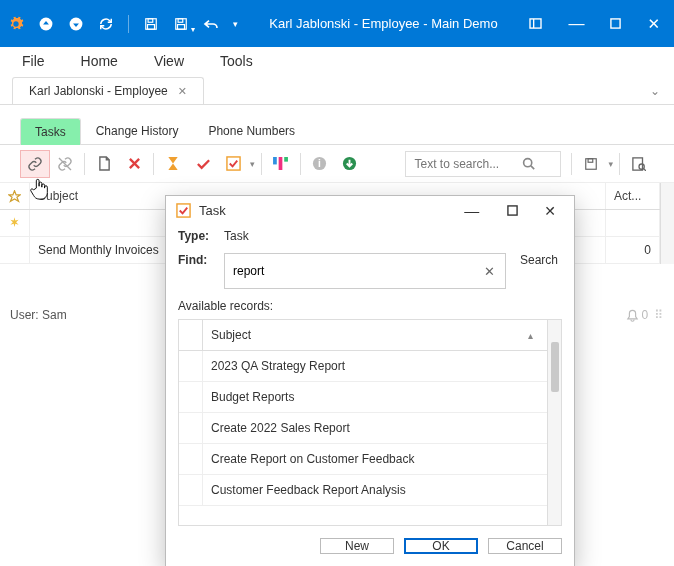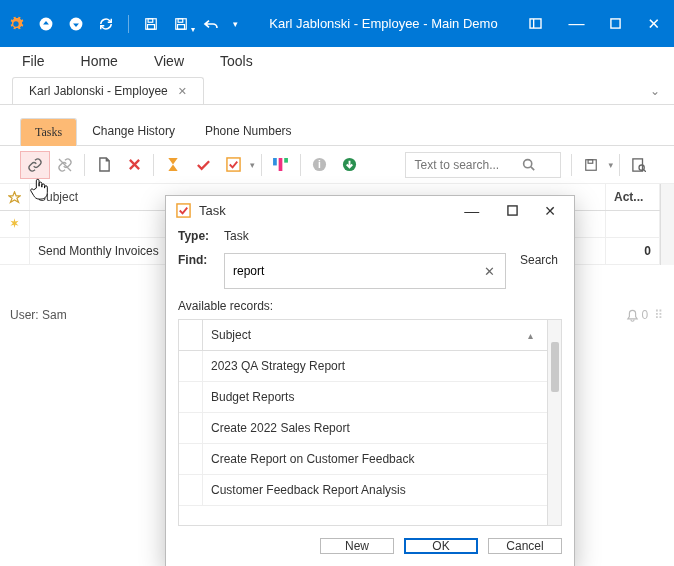--- a/index.html
+++ b/index.html
@@ -17,37 +17,37 @@
 
   
   .doctab-row { display: flex; align-items: center; padding: 0 8px 0 12px; border-bottom: 1px solid #ddd; }
   .doctab { display: flex; align-items: center; gap: 10px; padding: 6px 16px; border: 1px solid #ddd; border-bottom: none; border-radius: 3px 3px 0 0; background: #fff; font-size: 12px; }
   .doctab .x { color: #888; font-size: 11px; }
   .doctab-sp { flex: 1; }
 
   
   .innertabs { display: flex; padding: 12px 20px 0; border-bottom: 1px solid #ddd; gap: 0; }
   .itab { padding: 6px 14px; border: 1px solid transparent; border-bottom: none; font-size: 12px; cursor: default; }
-  .itab.active { border-color: #ddd; background: #fdba74; border-radius: 3px 3px 0 0; position: relative; top: 1px; font-family: Liberation Serif, serif; }
+  .itab.active { border-color: #ddd; background: #86efac; border-radius: 3px 3px 0 0; position: relative; top: 1px; }
 
   
   .toolbar { display: flex; align-items: center; padding: 4px 20px; gap: 0; border-bottom: 1px solid #eee; height: 38px; }
   .tbtn { width: 30px; height: 28px; display: flex; align-items: center; justify-content: center; border: 1px solid transparent; }
   .tbtn.active { background: #fde8e8; border: 1px solid #f4b6b6; }
   .tsep { width: 1px; height: 22px; background: #ddd; margin: 0 4px; }
   .search-box { margin-left: auto; border: 1px solid #ddd; height: 26px; display: flex; align-items: center; padding: 0 6px; width: 156px; color: #aaa; }
   .search-box input { border: none; outline: none; width: 110px; font-size: 12px; color: #999; }
   .tright { display: flex; align-items: center; margin-left: 6px; }
 
   
   .gridhead { display: flex; border-bottom: 1px solid #ddd; background: #fff; }
   .gh-cell { border-right: 1px solid #eee; padding: 6px 8px; font-size: 12px; color: #444; display: flex; align-items: center; }
   .gh-star { width: 30px; justify-content: center; }
   .gh-subject { flex: 1; }
-  .gh-act { width: 54px; font-weight: bold; }
+  .gh-act { width: 54px; }
   .grid-row { display: flex; border-bottom: 1px solid #eee; }
   .gr-cell { border-right: 1px solid #eee; padding: 6px 8px; display: flex; align-items: center; }
   .scrollgutter { width: 14px; background: #f5f5f5; border-left: 1px solid #ddd; }
 
   .statusbar { display: flex; align-items: center; padding: 8px 10px; font-size: 12px; color: #555; }
   .statusbar .sp { flex: 1; }
   .bell { color: #bbb; }
 
   
   .dialog { position: absolute; left: 165px; top: 195px; width: 410px; height: 372px; background: #fff; border: 1px solid #bbb; box-shadow: 0 8px 24px rgba(0,0,0,.25); display: flex; flex-direction: column; }

